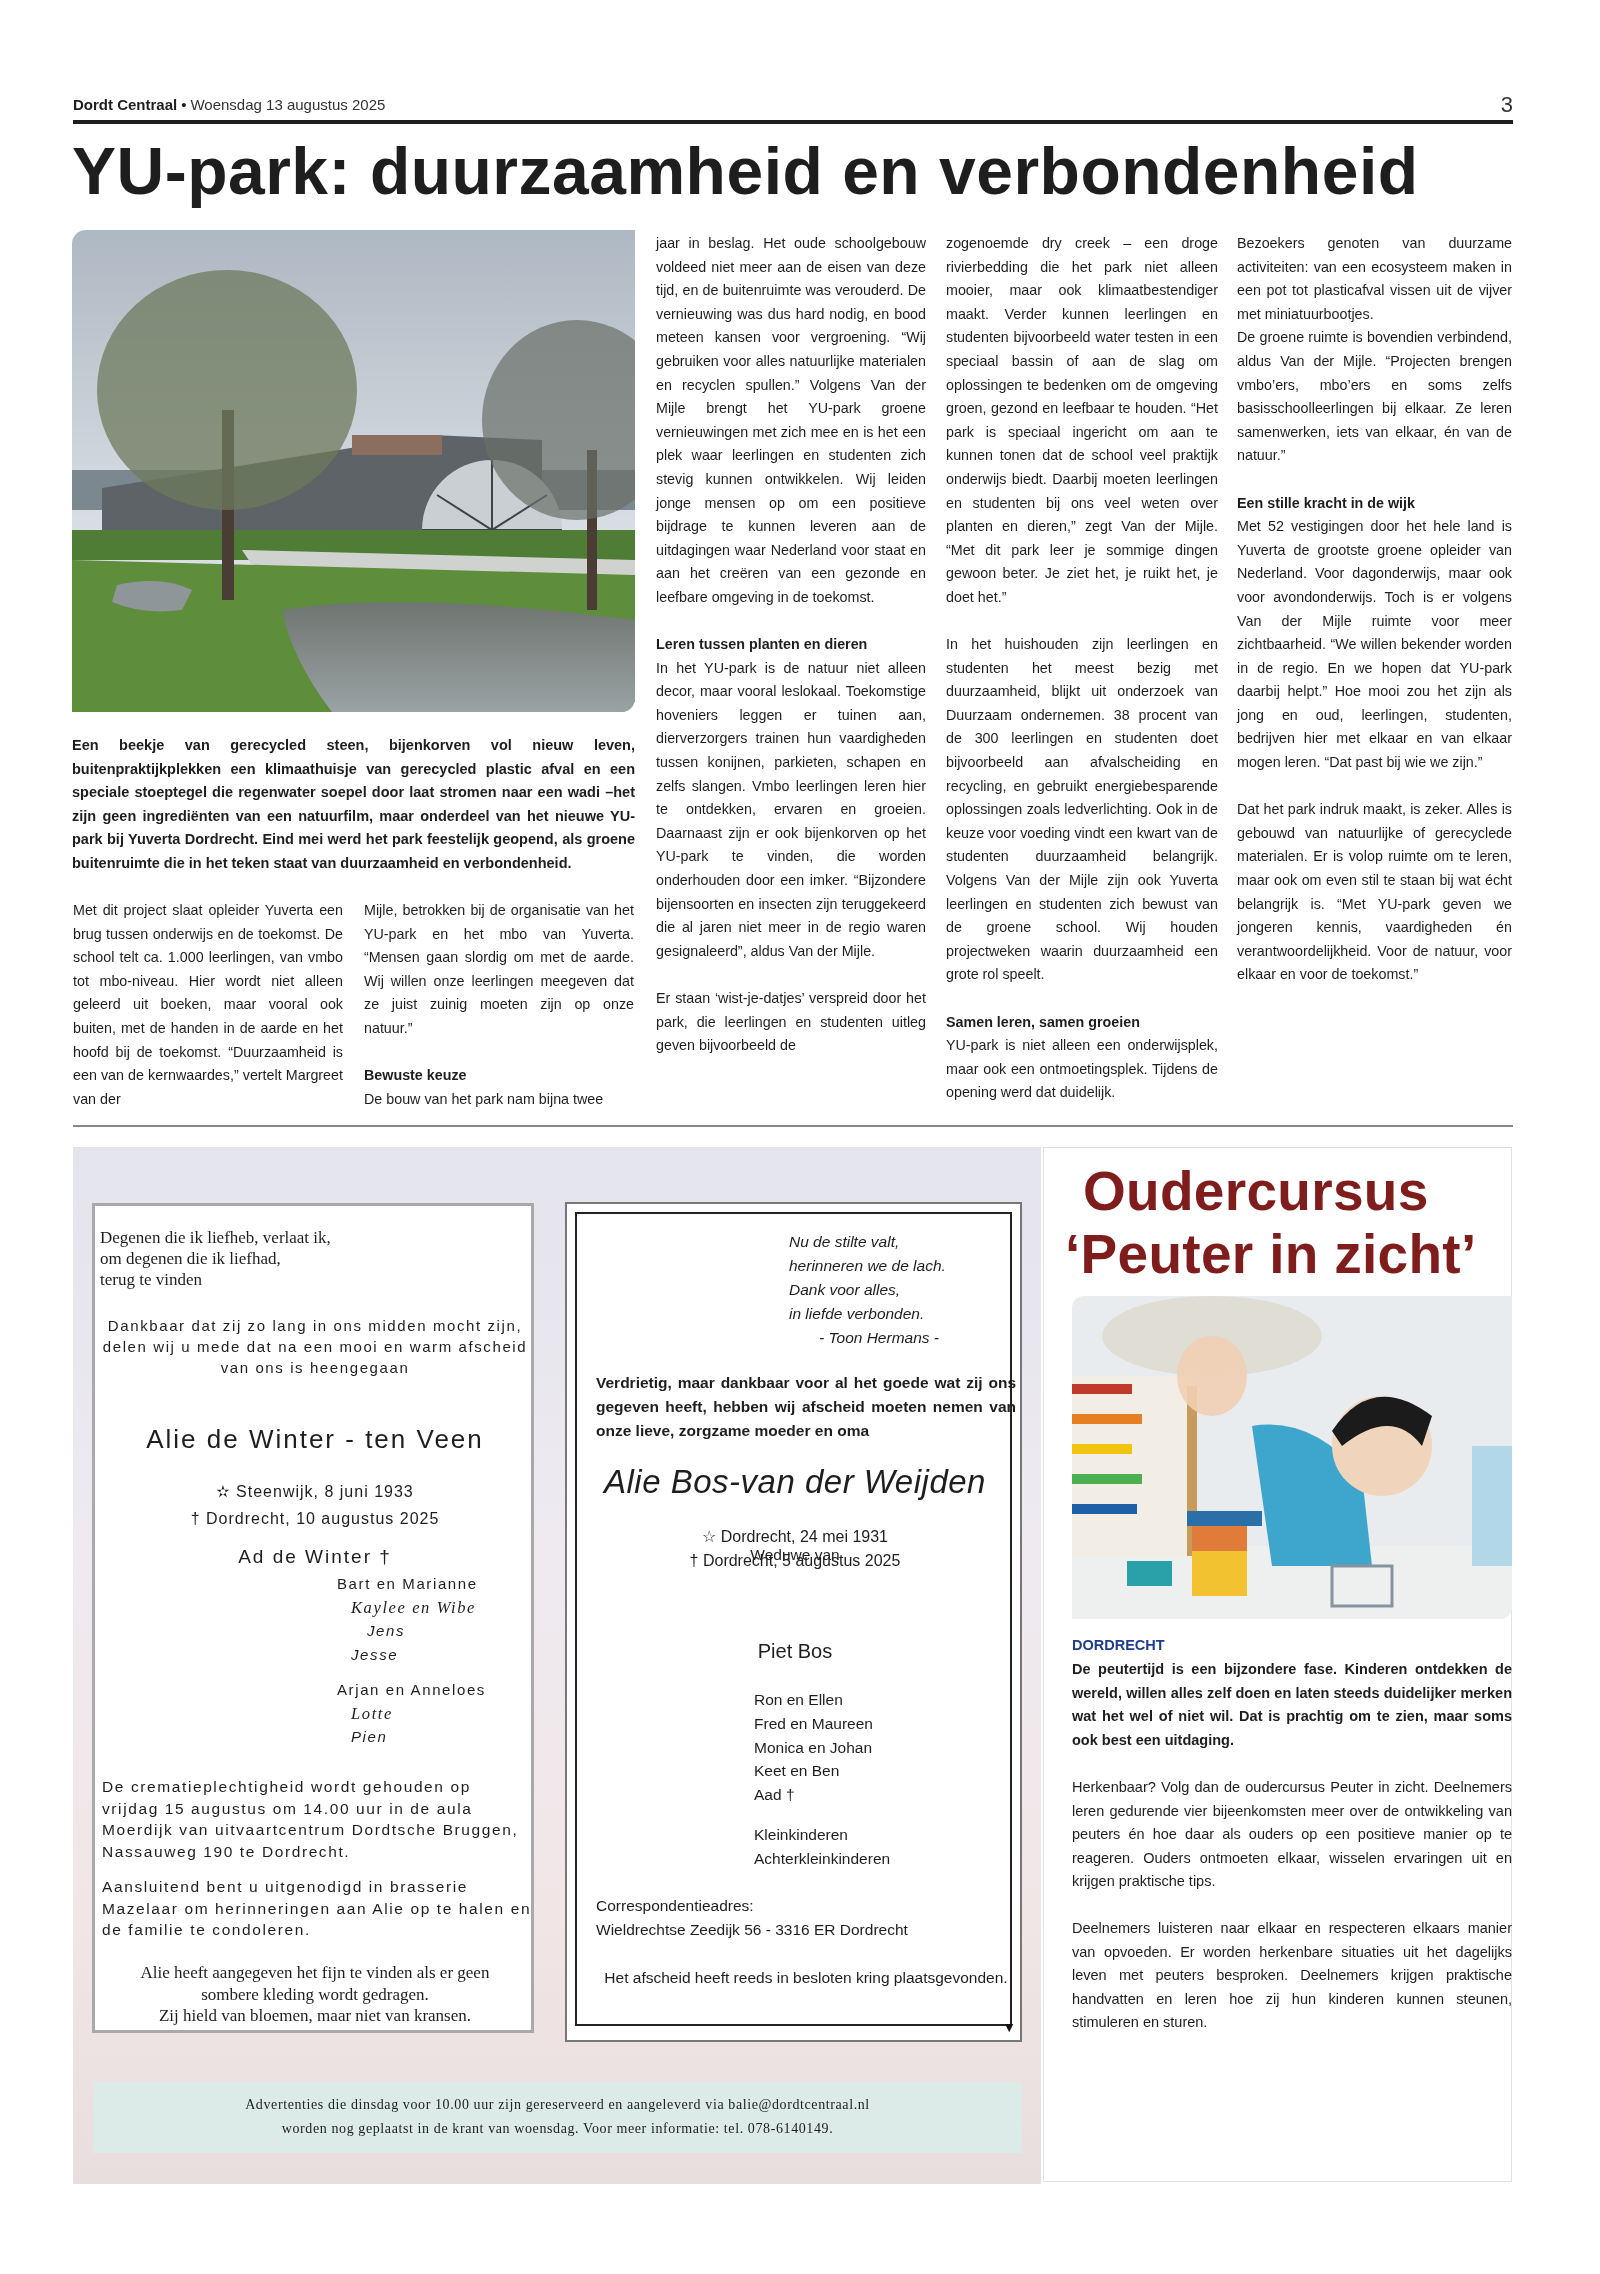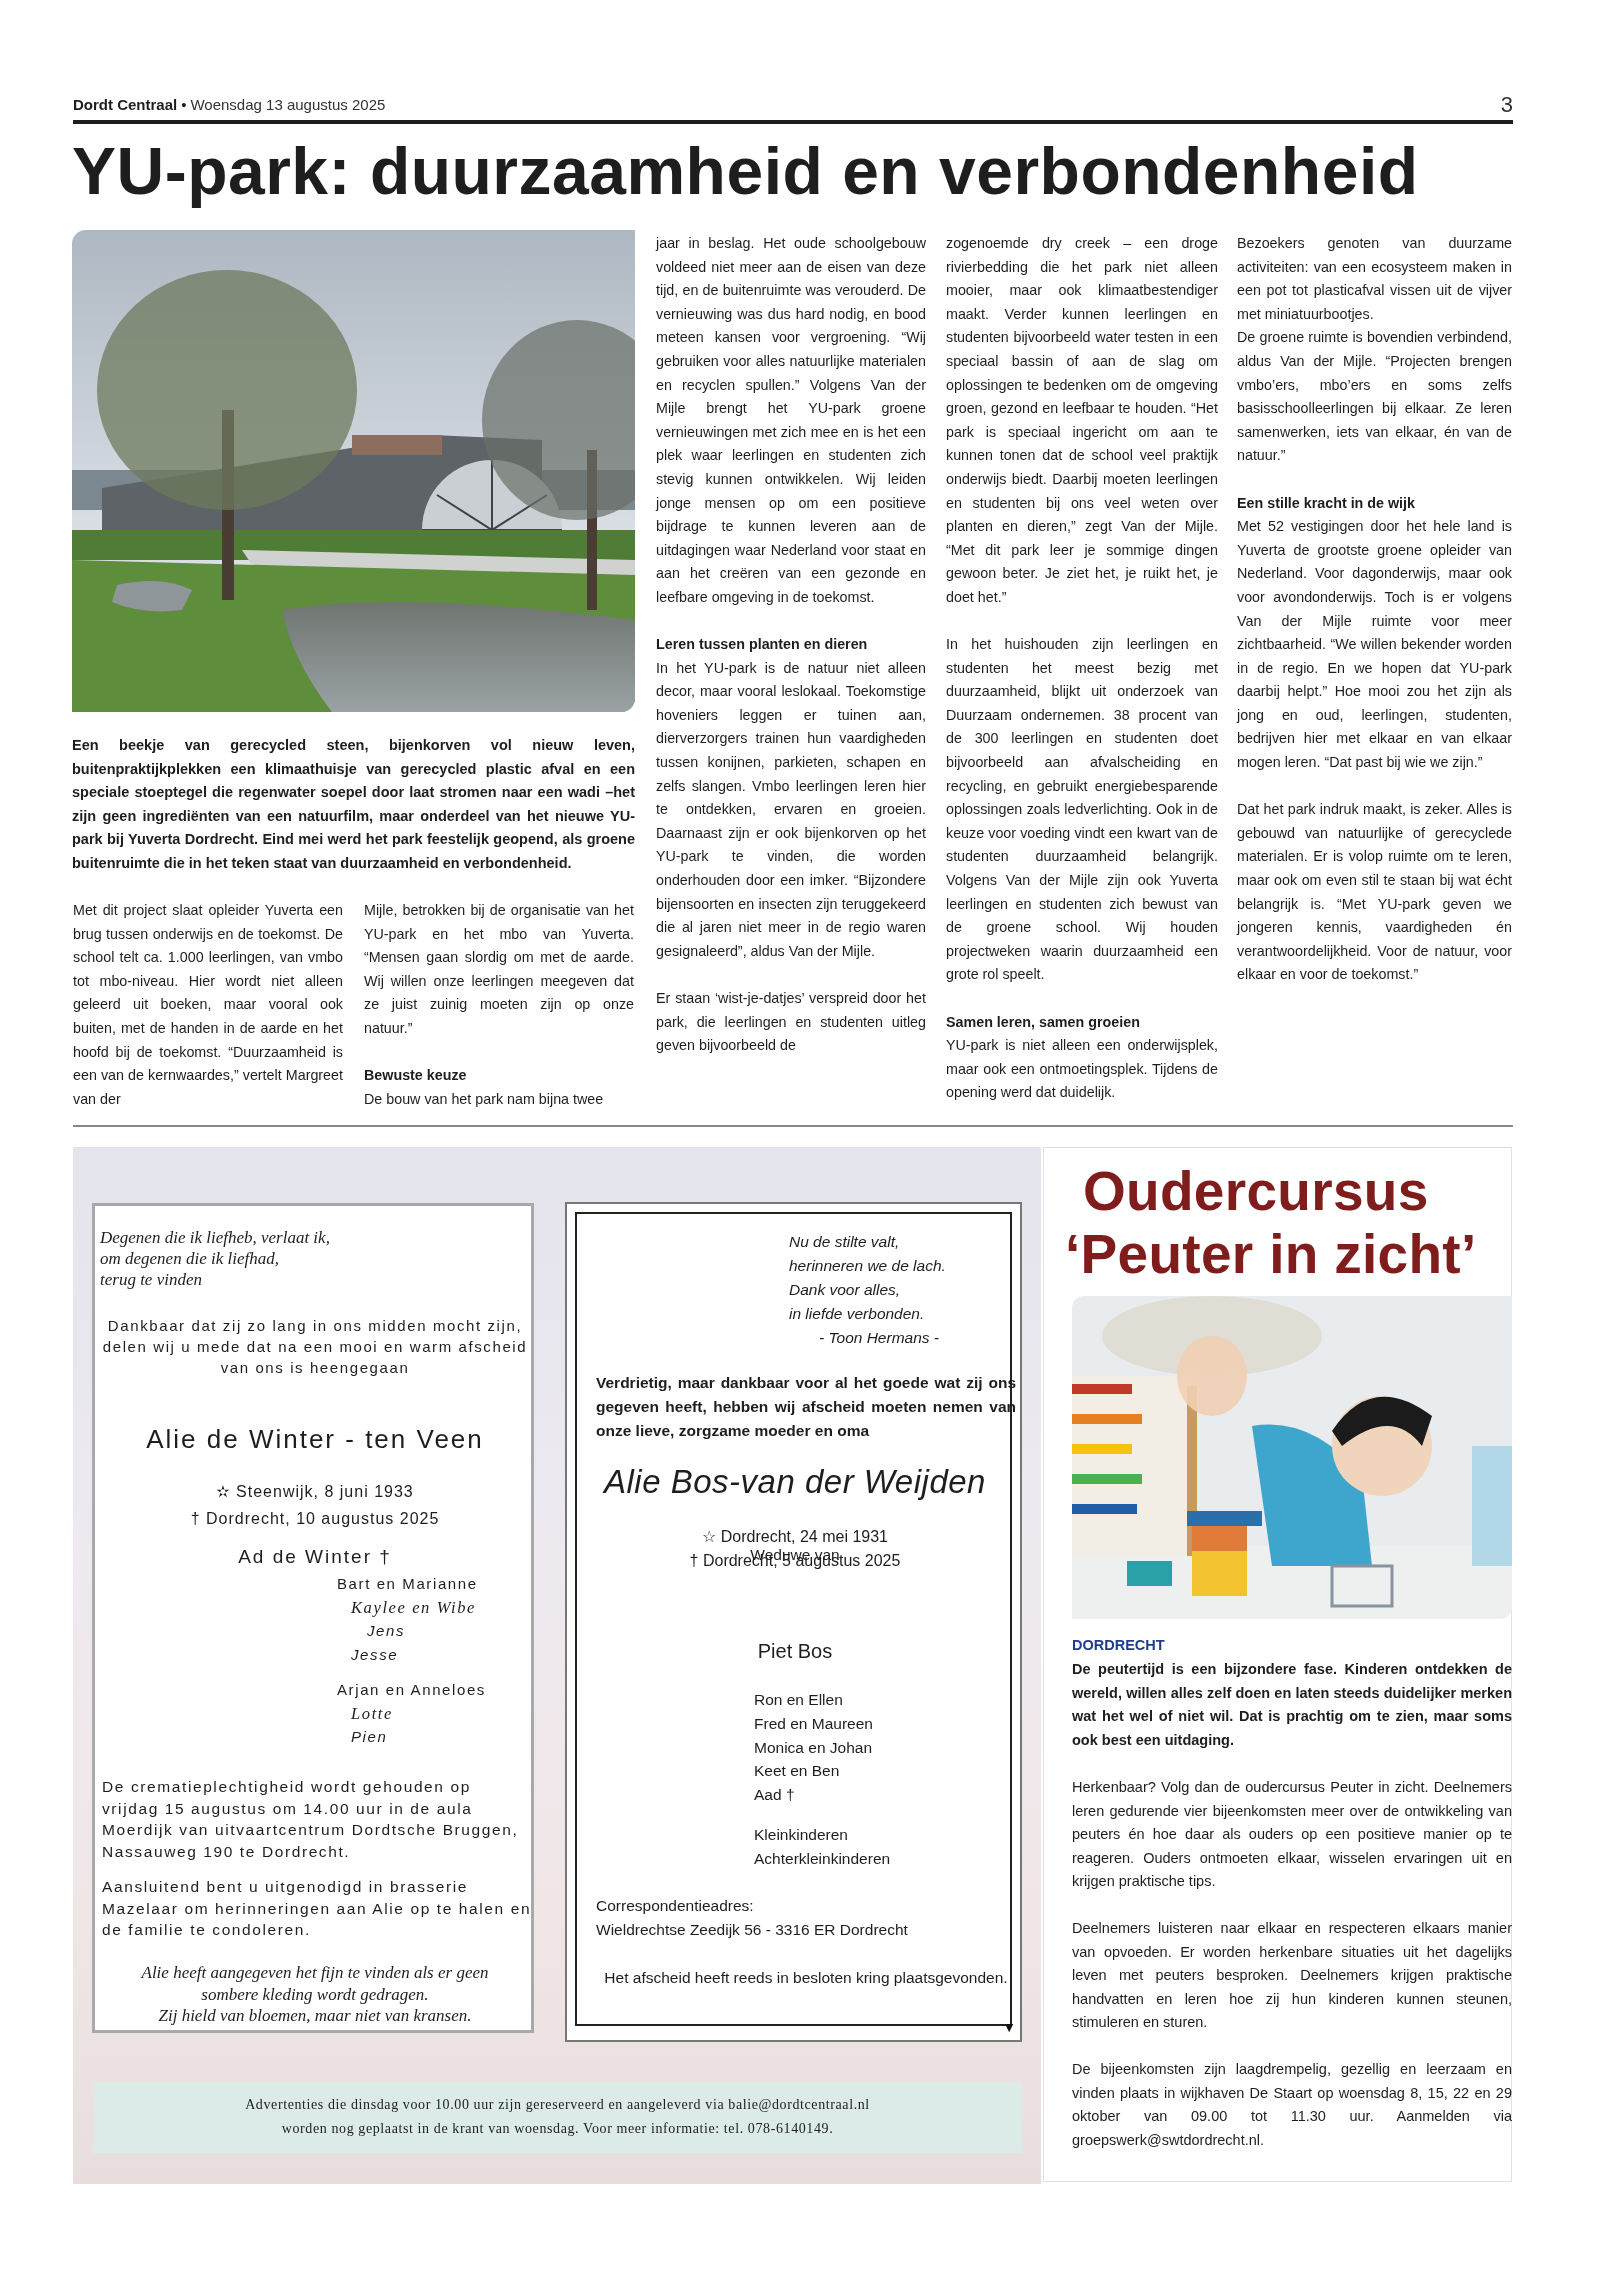--- a/index.html
+++ b/index.html
@@ -33,21 +33,21 @@
 
   .rule { position: absolute; left: 73px; top: 1125px; width: 1440px; height: 2px; background: #888; }
 
   
   .obit-panel { position: absolute; left: 73px; top: 1147px; width: 968px; height: 1037px; background: linear-gradient(180deg, #e4e4ec 0%, #eeeaf0 40%, #f1e6e6 75%, #e9dede 100%); }
   .obit1 { position: absolute; left: 92px; top: 1203px; width: 442px; height: 830px; background: #fff; border: 3px solid #a9a9ad; }
   .obit2 { position: absolute; left: 565px; top: 1202px; width: 457px; height: 840px; background: #fff; border: 2px solid #777; }
   .obit2 .inner { position: absolute; left: 8px; top: 8px; right: 8px; bottom: 14px; border: 2px solid #222; }
   .obit2 .arrow { position: absolute; right: 4px; bottom: 6px; font-size: 14px; line-height: 1; color: #111; }
 
-  .serif-it { font-family: "Liberation Serif", serif; font-style: italic; }
+  .serif-it { font-family: "Liberation Serif", serif; }
   .spaced { letter-spacing: 1.6px; }
   .o1 { position: absolute; }
   .o1.quote { left: 100px; top: 1227px; font-size: 17px; line-height: 21px; }
   .o1.intro { left: 100px; top: 1315px; width: 430px; font-size: 15px; line-height: 21px; text-align: center; font-weight: normal; }
   .o1.name { left: 100px; top: 1424px; width: 430px; font-size: 26px; text-align: center; letter-spacing: 2px; }
   .o1.born { left: 100px; top: 1482px; width: 430px; font-size: 16px; text-align: center; letter-spacing: 1px; }
   .o1.died { left: 100px: ; left: 100px; top: 1510px; width: 430px; font-size: 16px; text-align: center; letter-spacing: 1px; }
   .o1.husband { left: 100px; top: 1546px; width: 430px; font-size: 19px; text-align: center; letter-spacing: 2px; }
   .o1.fam { left: 337px; font-size: 15px; line-height: 23.5px; }
   .o1.fam .kid { padding-left: 14px; }
@@ -257,14 +257,13 @@
     <ellipse cx="140" cy="80" rx="35" ry="40" fill="#f0cfb3" opacity="0.9"></ellipse>
     <rect x="400" y="150" width="40" height="120" fill="#a7d4e6" opacity="0.85"></rect>
     <rect x="260" y="270" width="60" height="40" fill="none" stroke="#8893a0" stroke-width="3"></rect>
   </svg>
 </div>
 <div class="course-loc">DORDRECHT</div>
 <p class="course-lead">De peutertijd is een bijzondere fase. Kinderen ontdekken de wereld, willen alles zelf doen en laten steeds duidelijker merken wat het wel of niet wil. Dat is prachtig om te zien, maar soms ook best een uitdaging.</p>
 <div class="course-body">
   <p>Herkenbaar? Volg dan de oudercursus Peuter in zicht. Deelnemers leren gedurende vier bijeenkomsten meer over de ontwikkeling van peuters én hoe daar als ouders op een positieve manier op te reageren. Ouders ontmoeten elkaar, wisselen ervaringen uit en krijgen praktische tips.</p>
   <p>Deelnemers luisteren naar elkaar en respecteren elkaars manier van opvoeden. Er worden herkenbare situaties uit het dagelijks leven met peuters besproken. Deelnemers krijgen praktische handvatten en leren hoe zij hun kinderen kunnen steunen, stimuleren en sturen.</p>
-  <p>De bijeenkomsten zijn laagdrempelig, gezellig en leerzaam en vinden plaats in wijkhaven De Staart op woensdag 8, 15, 22 en 29 oktober van 09.00 tot 11.30 uur. Aanmelden via groepswerk@swtdordrecht.nl.</p>
 </div>
 
 </body></html>

